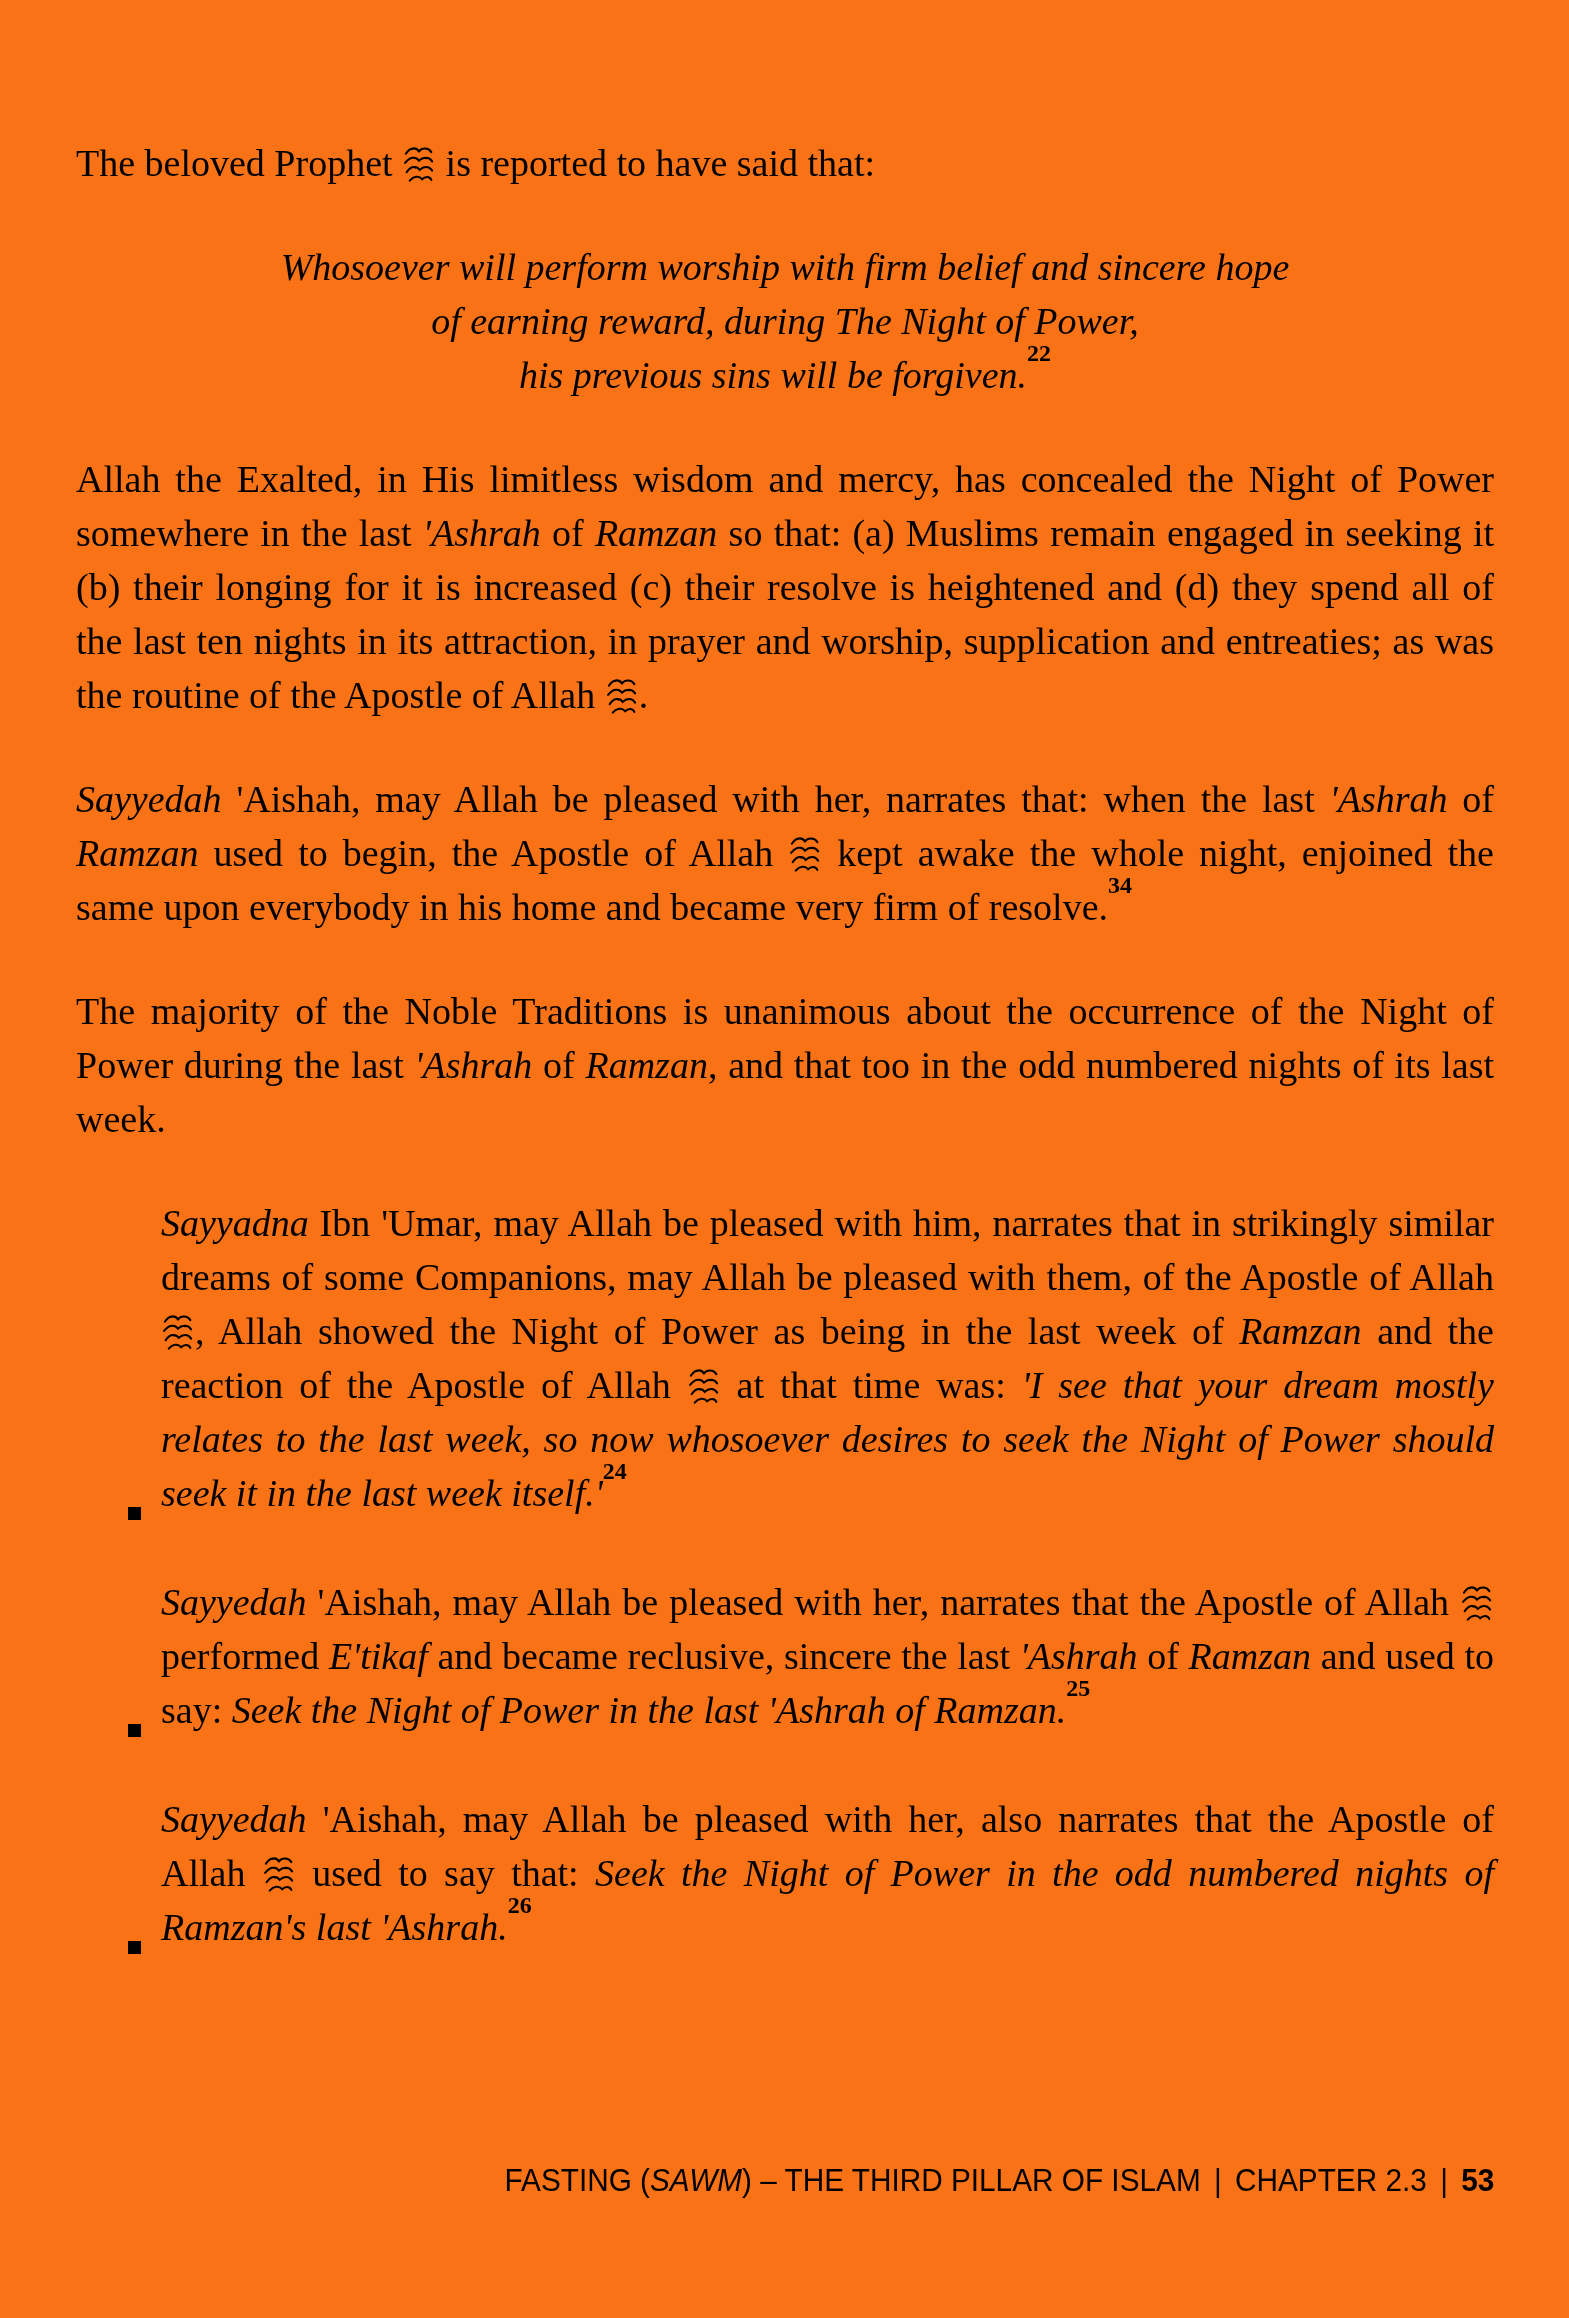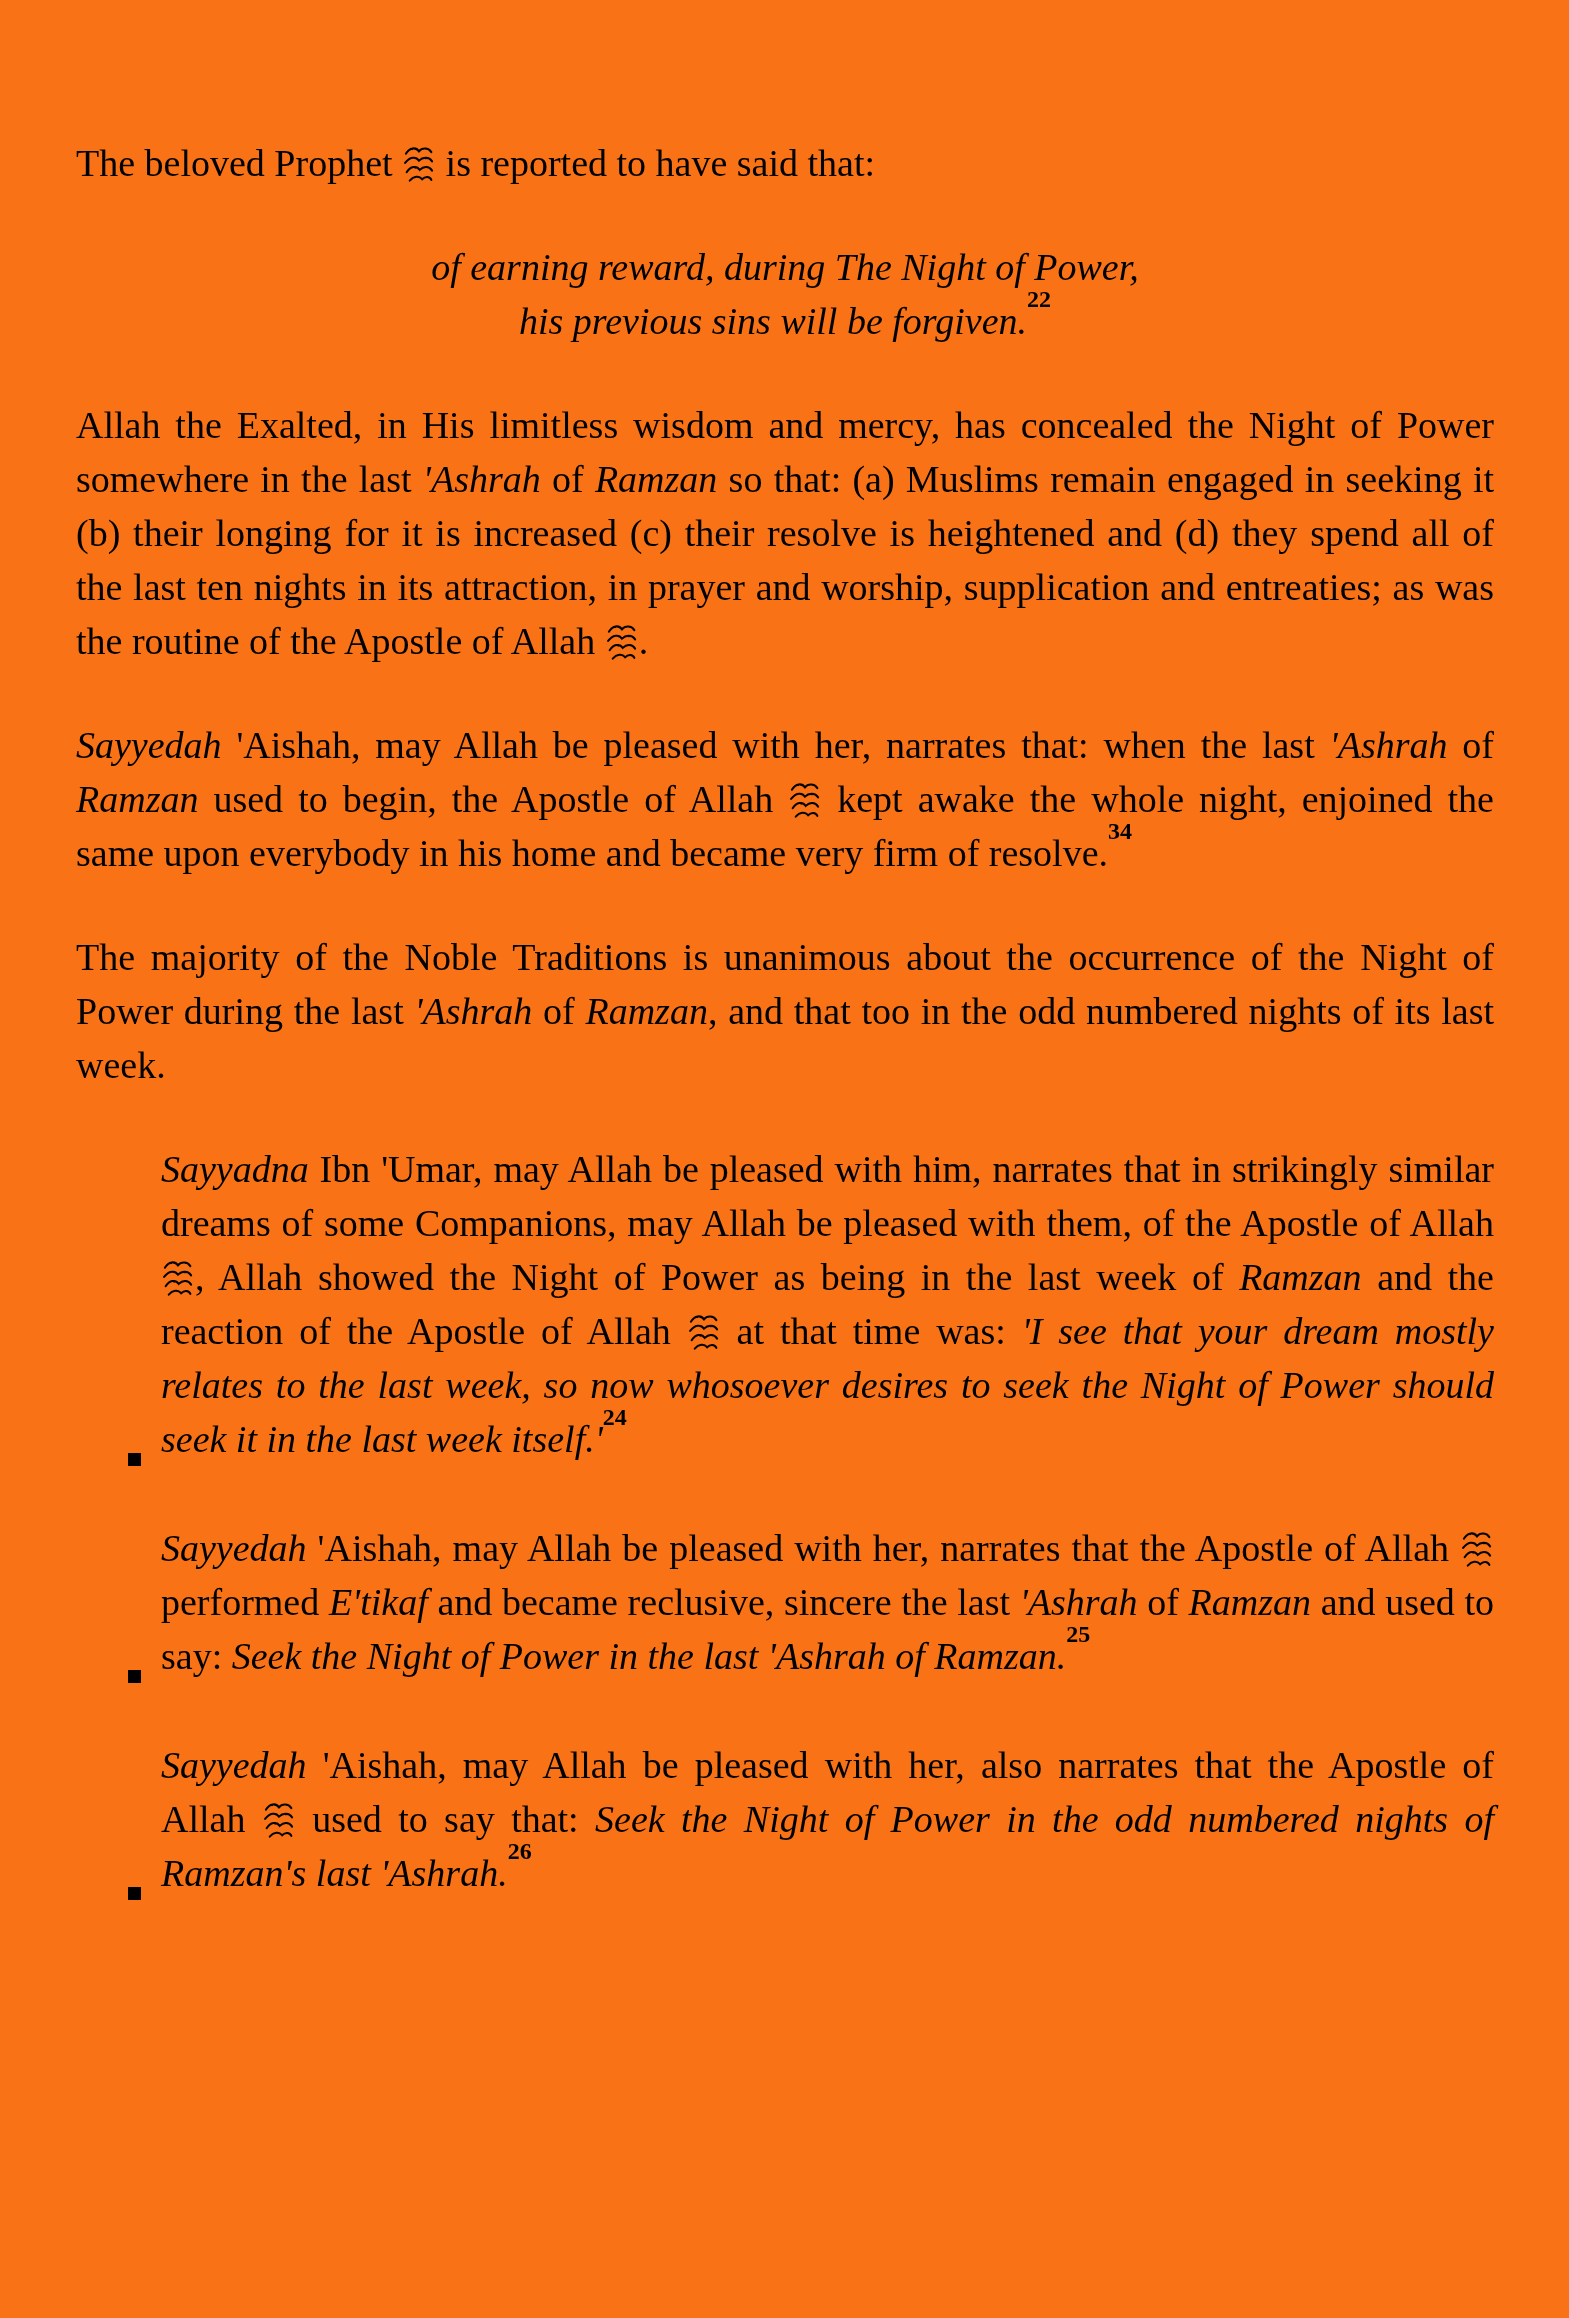--- a/index.html
+++ b/index.html
@@ -41,20 +41,21 @@
       <div class="block para no-justify"><span>The beloved Prophet </span><span class="pbuh" aria-label="ﷺ"><svg viewBox="0 0 44 52" xmlns="http://www.w3.org/2000/svg" fill="none" stroke="#000" stroke-width="2.6" stroke-linecap="round">
     <path d="M5 12 C10 4, 18 3, 22 9 C26 4, 34 4, 38 10"></path>
     <path d="M4 24 C10 16, 18 15, 22 21 C27 16, 35 16, 39 22"></path>
     <path d="M6 36 C11 28, 19 27, 23 33 C28 28, 35 28, 39 34"></path>
     <path d="M10 47 C15 41, 22 40, 26 45 C30 41, 36 41, 38 46"></path>
     <circle cx="13" cy="6" r="1.4" fill="#000" stroke="none"></circle>
     <circle cx="31" cy="18" r="1.4" fill="#000" stroke="none"></circle>
     <circle cx="17" cy="30" r="1.4" fill="#000" stroke="none"></circle>
   </svg></span><span> is reported to have said that:</span></div>
       <div class="block quote">
+        <div class="quote-line"><span>Whosoever will perform worship with firm belief and sincere hope</span></div>
         <div class="quote-line"><span>of earning reward, during The Night of Power,</span></div>
         <div class="quote-line"><span>his previous sins will be forgiven.</span><sup class="sup">22</sup></div>
       </div>
       <div class="block para"><span>Allah the Exalted, in His limitless wisdom and mercy, has concealed the Night of Power somewhere in the last </span><span class="it">'Ashrah</span><span> of </span><span class="it">Ramzan</span><span> so that: (a) Muslims remain engaged in seeking it (b)  their longing for it is increased (c)  their resolve is heightened and (d)  they spend all of the last ten nights in its attraction, in prayer and worship, supplication and entreaties; as was the routine of the Apostle of Allah </span><span class="pbuh" aria-label="ﷺ"><svg viewBox="0 0 44 52" xmlns="http://www.w3.org/2000/svg" fill="none" stroke="#000" stroke-width="2.6" stroke-linecap="round">
     <path d="M5 12 C10 4, 18 3, 22 9 C26 4, 34 4, 38 10"></path>
     <path d="M4 24 C10 16, 18 15, 22 21 C27 16, 35 16, 39 22"></path>
     <path d="M6 36 C11 28, 19 27, 23 33 C28 28, 35 28, 39 34"></path>
     <path d="M10 47 C15 41, 22 40, 26 45 C30 41, 36 41, 38 46"></path>
     <circle cx="13" cy="6" r="1.4" fill="#000" stroke="none"></circle>
     <circle cx="31" cy="18" r="1.4" fill="#000" stroke="none"></circle>
@@ -108,14 +109,17 @@
     <path d="M5 12 C10 4, 18 3, 22 9 C26 4, 34 4, 38 10"></path>
     <path d="M4 24 C10 16, 18 15, 22 21 C27 16, 35 16, 39 22"></path>
     <path d="M6 36 C11 28, 19 27, 23 33 C28 28, 35 28, 39 34"></path>
     <path d="M10 47 C15 41, 22 40, 26 45 C30 41, 36 41, 38 46"></path>
     <circle cx="13" cy="6" r="1.4" fill="#000" stroke="none"></circle>
     <circle cx="31" cy="18" r="1.4" fill="#000" stroke="none"></circle>
     <circle cx="17" cy="30" r="1.4" fill="#000" stroke="none"></circle>
   </svg></span><span> used to say that: </span><span class="it">Seek the Night of Power in the odd numbered nights of Ramzan's last 'Ashrah.</span><sup class="sup">26</sup></div>
       </div>
     </main>
+  <footer class="footer">
+    <div class="footer-line" id="footer-line"><span>FASTING (</span><span class="it">SAWM</span><span>) – THE THIRD PILLAR OF ISLAM</span><span class="sep">|</span><span>CHAPTER 2.3</span><span class="sep">|</span><span class="bd">53</span></div>
+  </footer>
 </div>
 
 
 </body></html>

